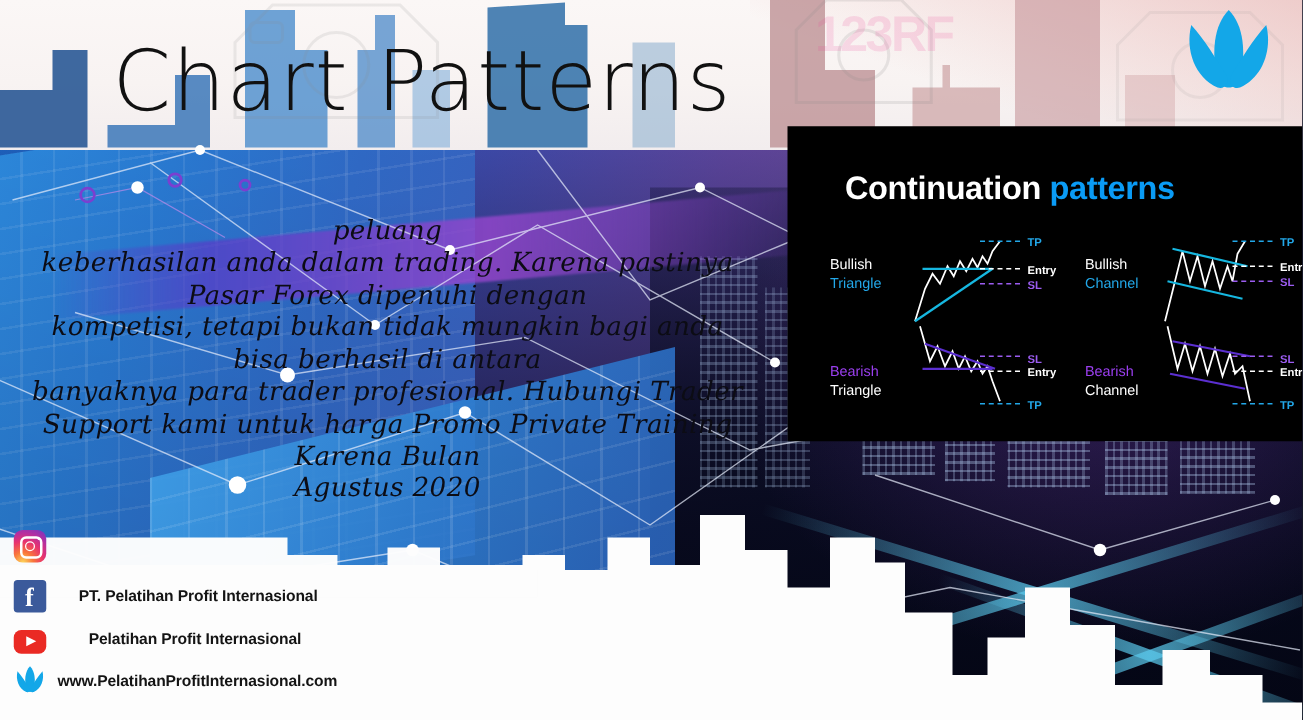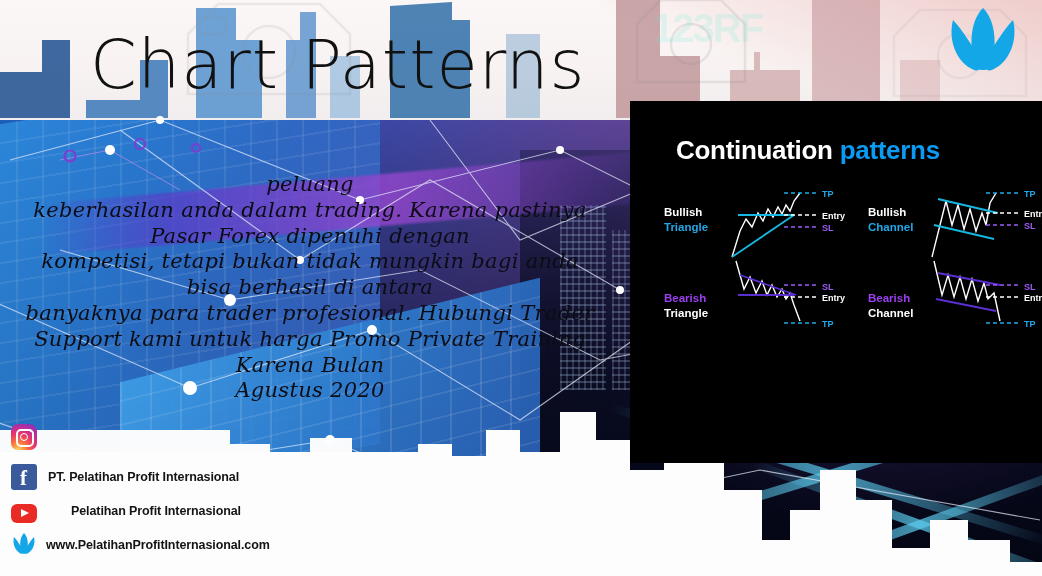--- a/index.html
+++ b/index.html
@@ -102,31 +102,31 @@
     position:absolute;left:0;top:172px;width:620px;
     text-align:center;color:#0c0c14;
     font-family:"DejaVu Serif",serif;
     font-style:italic;font-size:21px;line-height:25.8px;
     letter-spacing:.3px;
   }
   .script div{white-space:nowrap;}
 
   
   .panel{
-    position:absolute;left:630px;top:101px;width:412px;height:362px;
+    position:absolute;left:630px;top:101px;width:412px;height:252px;
     background:#000;
   }
   .panel-title{
     position:absolute;left:46px;top:34px;
     font-size:26px;font-weight:bold;color:#ffffff;letter-spacing:-.3px;
   }
   .panel-title .accent{color:#0a9bf5;}
 
   .quad{position:absolute;}
-  .q-label{position:absolute;font-size:11.5px;font-weight:bold;line-height:14.5px;}
+  .q-label{position:absolute;font-size:11.5px;font-weight:normal;line-height:14.5px;}
   .c-white{color:#ffffff;}
   .c-cyan{color:#22a7e8;}
   .c-purple{color:#9b3ff0;}
 
   .mark{position:absolute;font-size:9px;font-weight:bold;line-height:10px;text-align:right;}
   .m-tp{color:#22a7e8;}
   .m-entry{color:#ffffff;}
   .m-sl{color:#9b5cf0;}
 
   
@@ -207,21 +207,21 @@
 
     <svg class="watermark" style="left:170px;top:-6px;" width="200" height="120" viewBox="0 0 200 120">
       <path d="M18 40 L48 10 L150 10 L180 40 L180 100 L18 100 Z" fill="none" stroke="#8a8a8a" stroke-width="2.5"></path>
       <circle cx="99" cy="58" r="26" fill="none" stroke="#8a8a8a" stroke-width="2.5"></circle>
       <rect x="30" y="24" width="26" height="16" rx="4" fill="none" stroke="#8a8a8a" stroke-width="2.5"></rect>
     </svg>
     <svg class="watermark" style="left:625px;top:-10px;opacity:.17;" width="130" height="110" viewBox="0 0 130 110">
       <path d="M12 34 L36 10 L96 10 L120 34 L120 92 L12 92 Z" fill="none" stroke="#8a8a8a" stroke-width="2.5"></path>
       <circle cx="66" cy="54" r="20" fill="none" stroke="#8a8a8a" stroke-width="2.5"></circle>
     </svg>
-    <div class="watermark" style="left:652px;top:6px;font-size:40px;font-weight:bold;color:#5eead4;letter-spacing:-2px;opacity:.16;">123RF</div>
+    <div class="watermark" style="left:652px;top:6px;font-size:40px;font-weight:bold;color:#ec4899;letter-spacing:-2px;opacity:.16;">123RF</div>
     <svg class="watermark" style="left:880px;top:0px;opacity:.10;" width="160" height="110" viewBox="0 0 160 110">
       <path d="M14 36 L40 10 L120 10 L146 36 L146 96 L14 96 Z" fill="none" stroke="#8a8a8a" stroke-width="2.5"></path>
       <circle cx="80" cy="56" r="22" fill="none" stroke="#8a8a8a" stroke-width="2.5"></circle>
     </svg>
 
     <svg class="net" width="1042" height="576" viewBox="0 0 1042 576">
       <g stroke="#e8eefc" stroke-width="1.1" opacity=".7" fill="none">
         <path d="M-10 300 L190 388 L372 330 L520 420 L690 300 L900 150"></path>
         <path d="M10 160 L160 120 L360 200 L560 150 L760 250 L1000 200"></path>
         <path d="M60 250 L230 300 L420 270 L600 360 L820 320"></path>
@@ -376,21 +376,21 @@
       <div class="ring"></div>
         <div class="lens"></div>
         <div class="dot"></div>
     </div>
   </div>
 
   <div class="social" style="left:11px;top:464px;">
     <div class="ico fb">
         <span class="f">f</span>
       </div>
-    <span class="soc-label" style="margin-left:11px;">PT. Pelatihan Profit Internasional</span>
+    <span class="soc-label" style="margin-left:26px;">PT. Pelatihan Profit Internasional</span>
   </div>
 
   <div class="social" style="left:11px;top:500px;">
     <div class="ico yt">
         <span class="tri"></span>
       </div>
     <span class="soc-label" style="margin-left:17px;padding-left:17px;">Pelatihan Profit Internasional</span>
   </div>
 
   <div class="social" style="left:11px;top:532px;">

